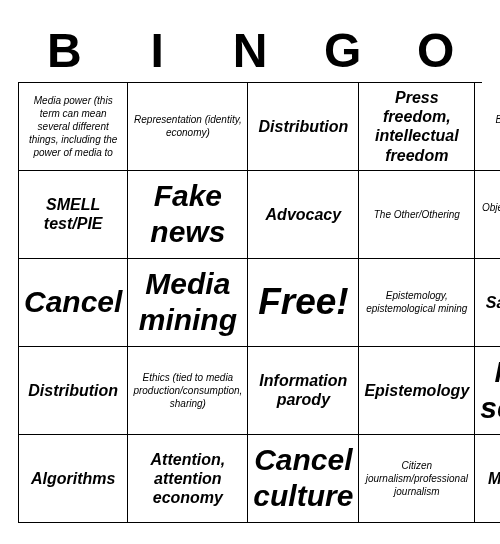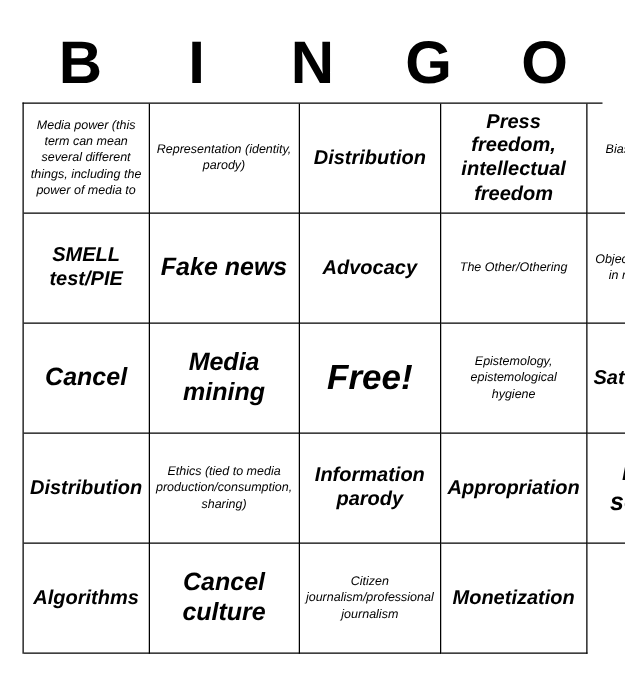--- a/index.html
+++ b/index.html
@@ -42,31 +42,31 @@
       align-items: center;
       justify-content: center;
       text-align: center;
       padding: 4px 5px;
     }
     .bingo-cell .cell-text {
       font-size: 11px;
       line-height: 1.3;
     }
     .bingo-cell .cell-text.large {
-      font-size: 20px;
+      font-size: 30px;
       font-weight: bold;
       line-height: 1.2;
     }
     .bingo-cell .cell-text.medium {
       font-size: 16px;
       font-weight: bold;
       line-height: 1.2;
     }
     .bingo-cell .cell-text.xlarge {
-      font-size: 28px;
+      font-size: 37px;
       font-weight: bold;
       line-height: 1.1;
     }
     .bingo-cell .cell-text.small {
       font-size: 10px;
       line-height: 1.3;
     }
   </style>
 </head>
 <body>
@@ -77,21 +77,21 @@
       <div class="letter">I</div>
       <div class="letter">N</div>
       <div class="letter">G</div>
       <div class="letter">O</div>
     </div>
   <div class="bingo-grid">
   <div class="bingo-cell">
         <span class="cell-text small">Media power (this term can mean several different things, including the power of media to</span>
       </div>
       <div class="bingo-cell">
-        <span class="cell-text small">Representation (identity, parody)</span>
+        <span class="cell-text small">Representation (identity, economy)</span>
       </div>
       <div class="bingo-cell">
         <span class="cell-text medium">Distribution</span>
       </div>
       <div class="bingo-cell">
         <span class="cell-text medium">Press freedom, intellectual freedom</span>
       </div>
       <div class="bingo-cell">
         <span class="cell-text small">Bias (confirmation, implicit)</span>
       </div>
@@ -113,42 +113,45 @@
       <div class="bingo-cell">
         <span class="cell-text large">Cancel</span>
       </div>
       <div class="bingo-cell">
         <span class="cell-text large">Media mining</span>
       </div>
       <div class="bingo-cell">
         <span class="cell-text xlarge">Free!</span>
       </div>
       <div class="bingo-cell">
-        <span class="cell-text small">Epistemology, epistemological hygiene</span>
+        <span class="cell-text small">Epistemology, epistemological mining</span>
       </div>
       <div class="bingo-cell">
         <span class="cell-text medium">Satire/parody</span>
       </div>
       <div class="bingo-cell">
         <span class="cell-text medium">Distribution</span>
       </div>
       <div class="bingo-cell">
         <span class="cell-text small">Ethics (tied to media production/consumption, sharing)</span>
       </div>
       <div class="bingo-cell">
         <span class="cell-text medium">Information parody</span>
       </div>
       <div class="bingo-cell">
-        <span class="cell-text medium">Appropriation</span>
+        <span class="cell-text medium">Epistemology</span>
       </div>
       <div class="bingo-cell">
         <span class="cell-text large">Media scarcity</span>
       </div>
       <div class="bingo-cell">
         <span class="cell-text medium">Algorithms</span>
+      </div>
+      <div class="bingo-cell">
+        <span class="cell-text medium">Attention, attention economy</span>
       </div>
       <div class="bingo-cell">
         <span class="cell-text large">Cancel culture</span>
       </div>
       <div class="bingo-cell">
         <span class="cell-text small">Citizen journalism/professional journalism</span>
       </div>
       <div class="bingo-cell">
         <span class="cell-text medium">Monetization</span>
       </div>

